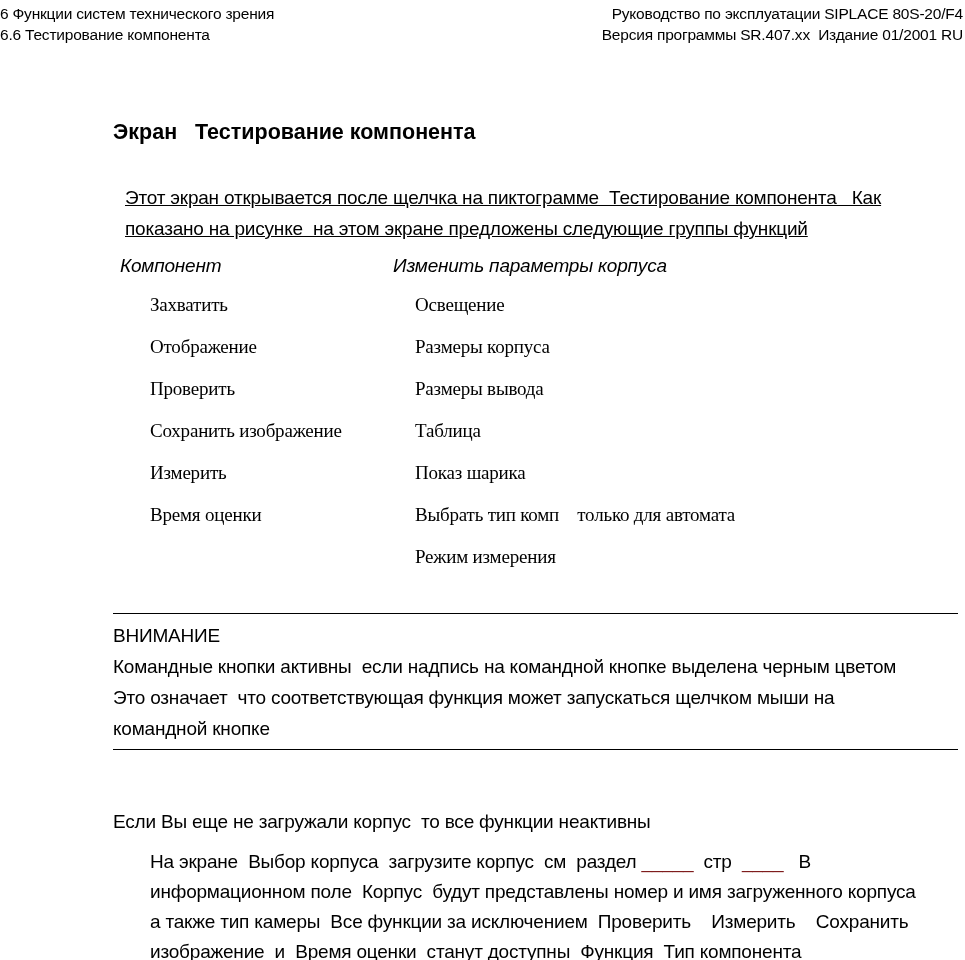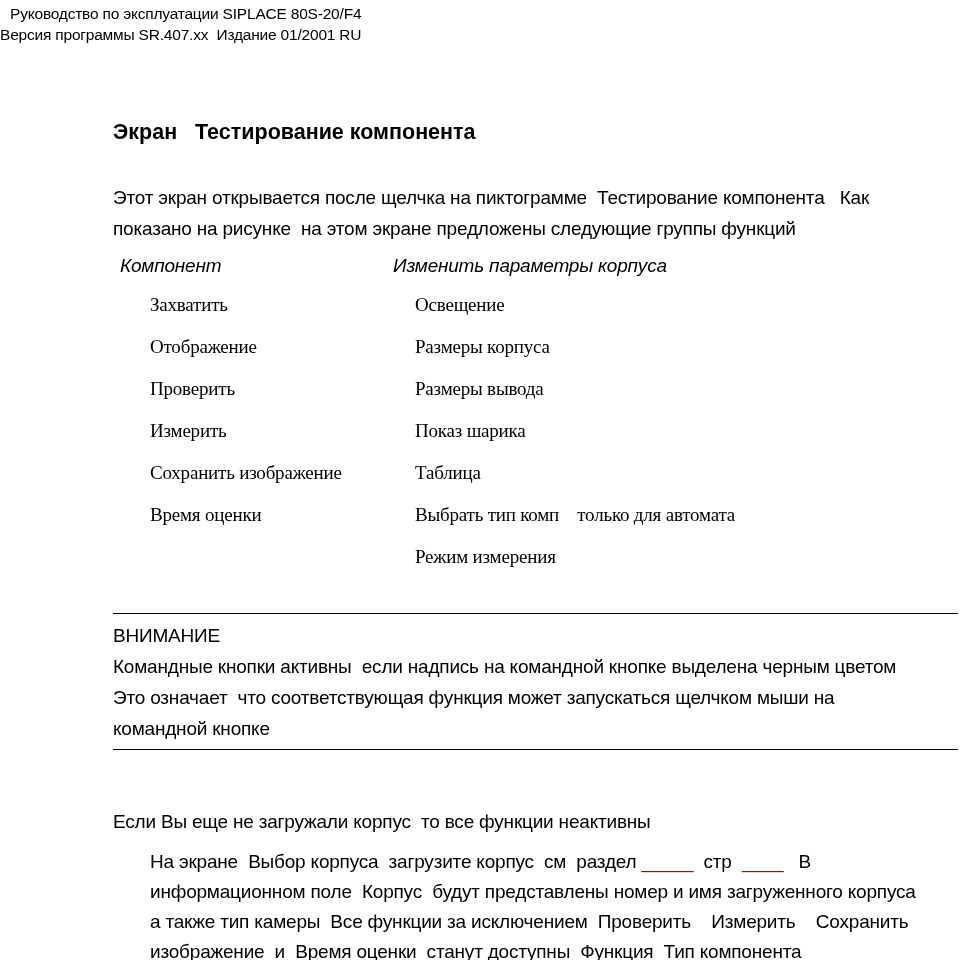--- a/index.html
+++ b/index.html
@@ -27,21 +27,21 @@
   
   .content { position: absolute; left: 113px; top: 0; width: 845px; font-size: 19px; }
 
   .title {
     margin: 118px 0 8px 0;
     font-size: 21.5px; line-height: 28px;
     font-weight: bold; letter-spacing: 0;
     white-space: pre;
   }
 
-  .intro { margin: 36px 0 0 0; line-height: 31px; }
+  .intro { margin: 36px 0 0 12px; line-height: 31px; text-decoration: underline; }
 
   
   .funcs { margin-top: 4px; }
   .func-head { position: relative; height: 36px; line-height: 36px; font-style: italic; }
   .col-l { position: absolute; left: 7px; }
   .col-r { position: absolute; left: 280px; }
   .func-row { position: relative; height: 42px; line-height: 42px; font-family: Liberation Serif, serif; }
   .cell-l { position: absolute; left: 37px; }
   .cell-r { position: absolute; left: 302px; white-space: pre; }
 
@@ -58,20 +58,22 @@
 
   .details { margin: 10px 0 0 37px; line-height: 30px; }
   .blank { color: #7f1d1d; }
 </style>
 </head>
 <body>
 
 <div class="page">
 
   <header class="hdr">
+    <div class="hdr-left pre">6 Функции систем технического зрения
+6.6 Тестирование компонента</div>
     <div class="hdr-right pre">Руководство по эксплуатации SIPLACE 80S-20/F4
 Версия программы SR.407.xx  Издание 01/2001 RU</div>
   </header>
 
   <main class="content">
 
     <h1 class="title">Экран   Тестирование компонента</h1>
 
     <p class="intro pre">Этот экран открывается после щелчка на пиктограмме  Тестирование компонента   Как
 показано на рисунке  на этом экране предложены следующие группы функций</p>
@@ -87,26 +89,26 @@
       </div>
       <div class="func-row">
         <span class="cell-l">Отображение</span>
         <span class="cell-r">Размеры корпуса</span>
       </div>
       <div class="func-row">
         <span class="cell-l">Проверить</span>
         <span class="cell-r">Размеры вывода</span>
       </div>
       <div class="func-row">
+        <span class="cell-l">Сохранить изображение</span>
+        <span class="cell-r">Таблица</span>
+      </div>
+      <div class="func-row">
         <span class="cell-l">Измерить</span>
         <span class="cell-r">Показ шарика</span>
-      </div>
-      <div class="func-row">
-        <span class="cell-l">Сохранить изображение</span>
-        <span class="cell-r">Таблица</span>
       </div>
       <div class="func-row">
         <span class="cell-l">Время оценки</span>
         <span class="cell-r">Выбрать тип комп    только для автомата</span>
       </div>
       <div class="func-row">
         <span class="cell-l"></span>
         <span class="cell-r">Режим измерения</span>
       </div>
     </section>

